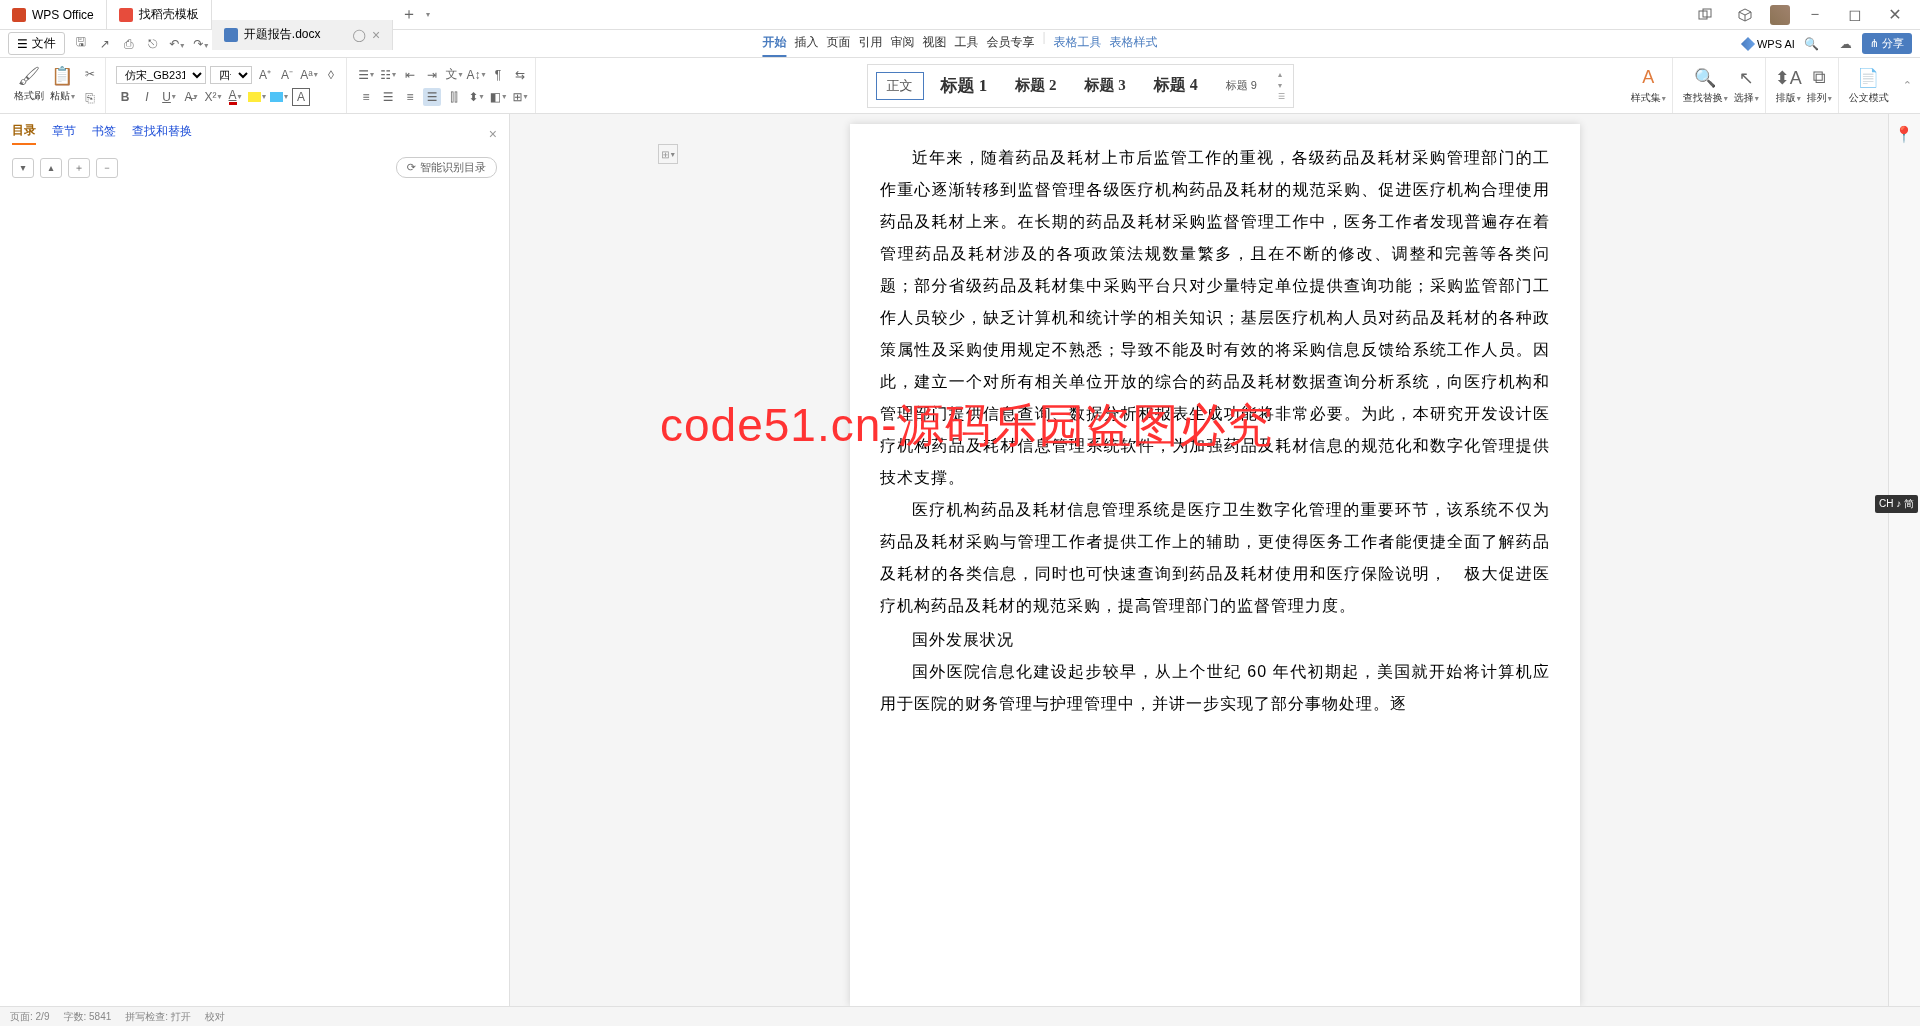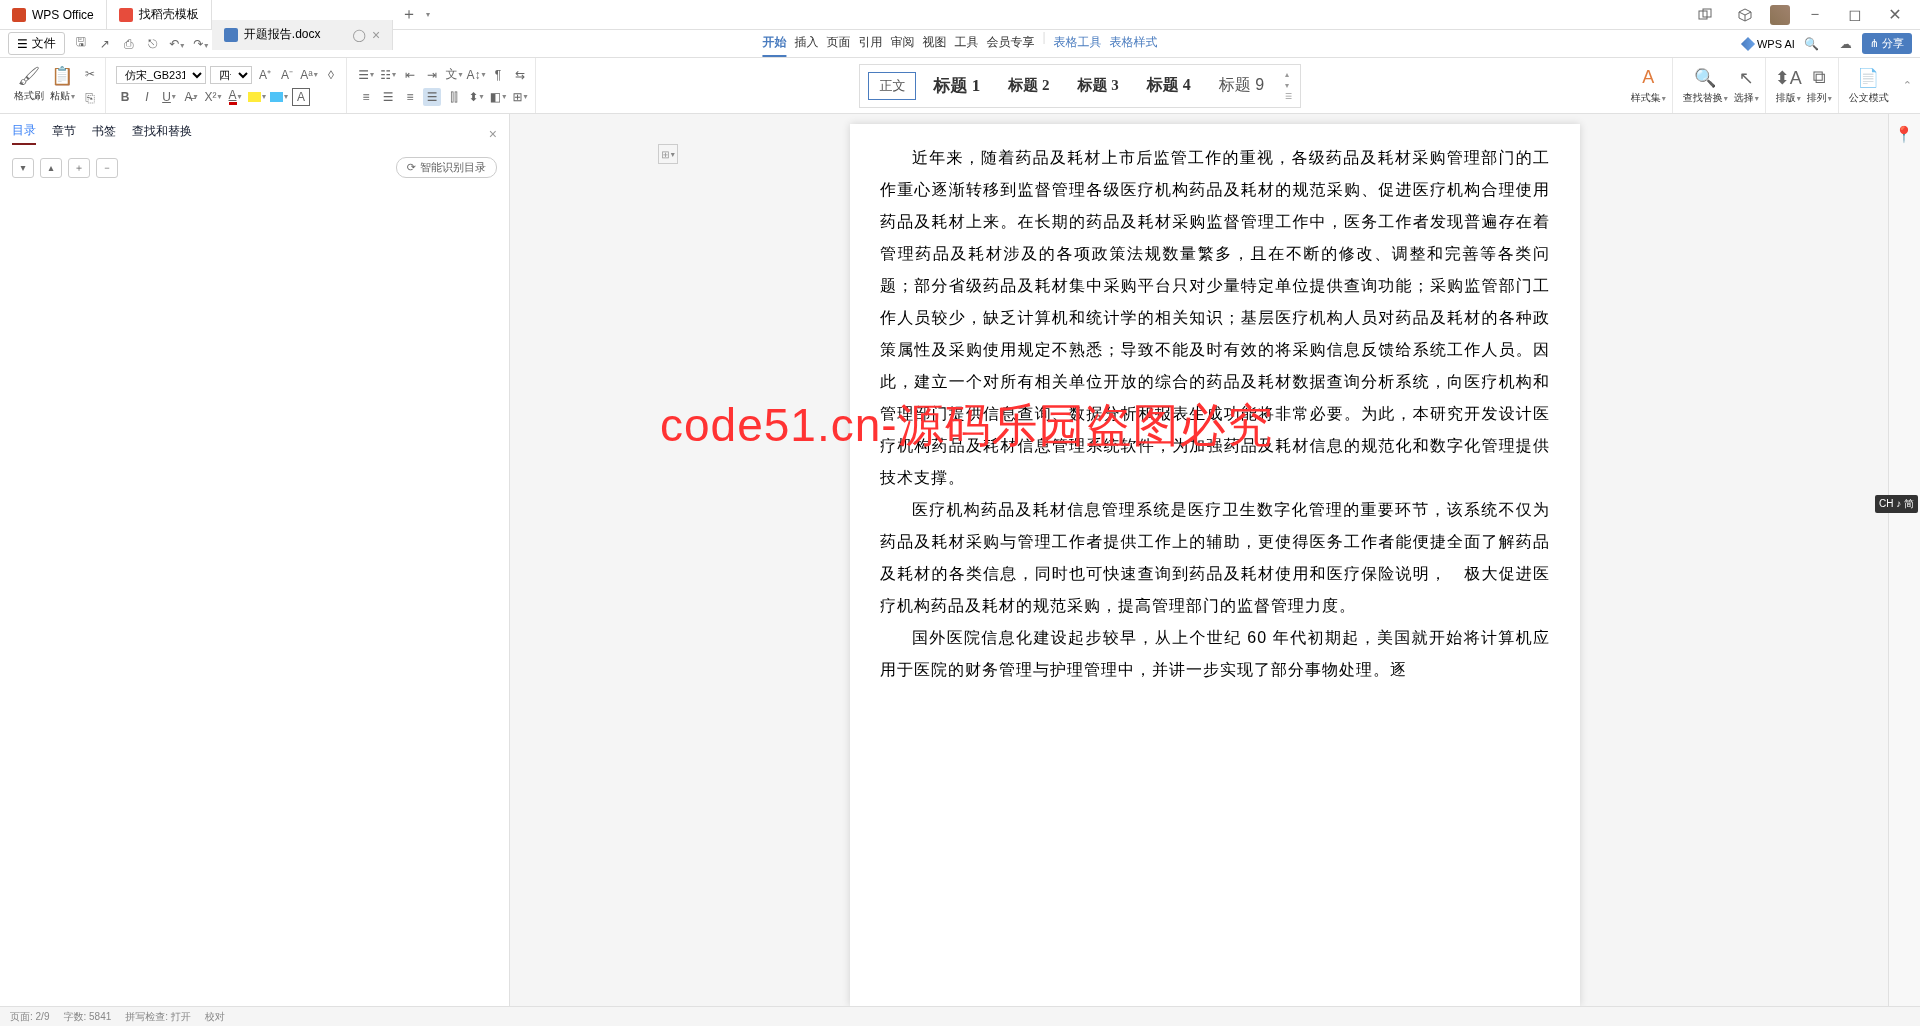--- a/index.html
+++ b/index.html
@@ -44,28 +44,28 @@
 .tool-icon { width: 18px; height: 18px; display: flex; align-items: center; justify-content: center; color: #666; font-size: 12px; }
 .tool-icon.hl { background: #ffeb3b; width: 14px; height: 10px; }
 .tool-icon.fc { background: #4fc3f7; width: 14px; height: 10px; }
 .style-gallery { display: flex; gap: 6px; align-items: center; border: 1px solid #ddd; padding: 4px 8px; height: 44px; }
 .style-item { padding: 4px 10px; font-size: 13px; color: #555; border: 1px solid transparent; white-space: nowrap; }
 .style-item.active { border: 1px solid #4a7cbf; }
 .style-item.h1 { font-size: 17px; font-weight: bold; color: #333; font-family: SimSun; }
 .style-item.h2 { font-size: 15px; font-weight: bold; color: #333; font-family: SimSun; }
 .style-item.h3 { font-size: 15px; font-weight: bold; color: #333; font-family: SimSun; }
 .style-item.h4 { font-size: 16px; font-weight: bold; color: #333; font-family: SimSun; }
-.style-item.h9 { font-size: 16px; color: #555; }
+.style-item.h9 { font-size: 11px; color: #555; }
 .gallery-end { display: flex; flex-direction: column; gap: 2px; color: #999; font-size: 8px; margin-left: 4px; }
 
 .workspace { display: flex; height: calc(100% - 134px); }
 .nav-pane { width: 510px; border-right: 1px solid #e0e0e0; padding: 8px 12px; background: #fff; position: relative; }
 .nav-tabs { display: flex; gap: 16px; font-size: 12px; margin-bottom: 6px; align-items: center; }
-.nav-tab { color: #0f172a; padding-bottom: 4px; }
-.nav-tab.active { color: #3b82f6; border-bottom: 2px solid #7f1d1d; font-weight: normal; }
+.nav-tab { color: #1d4ed8; padding-bottom: 4px; }
+.nav-tab.active { color: #a16207; border-bottom: 2px solid #f97316; font-weight: bold; }
 .nav-close { margin-left: auto; color: #999; font-size: 14px; }
 .nav-controls { display: flex; gap: 6px; margin-top: 12px; align-items: center; }
 .nav-ctrl-btn { width: 22px; height: 20px; border: 1px solid #ccc; border-radius: 3px; display: flex; align-items: center; justify-content: center; color: #666; font-size: 10px; }
 .smart-toc { margin-left: auto; border: 1px solid #ccc; border-radius: 10px; padding: 2px 10px; font-size: 11px; display: flex; align-items: center; gap: 4px; color: #666; }
 
 .doc-area { flex: 1; background: #f5f5f5; overflow: hidden; position: relative; display: flex; justify-content: center; padding-top: 10px; }
 .page-margin-icon { position: absolute; left: 148px; top: 30px; width: 20px; height: 20px; border: 1px solid #ccc; display: flex; align-items: center; justify-content: center; color: #999; font-size: 10px; }
 .doc-page { width: 730px; background: #fff; box-shadow: 0 0 8px rgba(0,0,0,0.15); padding: 18px 30px; position: relative; }
 .doc-content { font-family: SimSun, serif; font-size: 16px; line-height: 2.0; color: #000; letter-spacing: 1px; text-align: justify; }
 .doc-heading { font-family: SimSun, serif; font-size: 18px; margin-bottom: 6px; letter-spacing: 2px; }
@@ -319,20 +319,21 @@
       </div>
     </div>
   </div>
 
   <div class="doc-area">
     <div class="page-margin-icon">⊞ <span class="chev">▾</span></div>
     <div class="doc-page">
       <div class="doc-content">
         <div class="doc-para">近年来，随着药品及耗材上市后监管工作的重视，各级药品及耗材采购管理部门的工作重心逐渐转移到监督管理各级医疗机构药品及耗材的规范采购、促进医疗机构合理使用药品及耗材上来。在长期的药品及耗材采购监督管理工作中，医务工作者发现普遍存在着管理药品及耗材涉及的各项政策法规数量繁多，且在不断的修改、调整和完善等各类问题；部分省级药品及耗材集中采购平台只对少量特定单位提供查询功能；采购监管部门工作人员较少，缺乏计算机和统计学的相关知识；基层医疗机构人员对药品及耗材的各种政策属性及采购使用规定不熟悉；导致不能及时有效的将采购信息反馈给系统工作人员。因此，建立一个对所有相关单位开放的综合的药品及耗材数据查询分析系统，向医疗机构和管理部门提供信息查询、数据分析和报表生成功能将非常必要。为此，本研究开发设计医疗机构药品及耗材信息管理系统软件，为加强药品及耗材信息的规范化和数字化管理提供技术支撑。</div>
         <div class="doc-para">医疗机构药品及耗材信息管理系统是医疗卫生数字化管理的重要环节，该系统不仅为药品及耗材采购与管理工作者提供工作上的辅助，更使得医务工作者能便捷全面了解药品及耗材的各类信息，同时也可快速查询到药品及耗材使用和医疗保险说明，　极大促进医疗机构药品及耗材的规范采购，提高管理部门的监督管理力度。</div>
+        <div class="doc-sub">国外发展状况</div>
         <div class="doc-para">国外医院信息化建设起步较早，从上个世纪 60 年代初期起，美国就开始将计算机应用于医院的财务管理与护理管理中，并讲一步实现了部分事物处理。逐</div>
       </div>
     </div>
   </div>
 </div>
 
 <div class="right-sidebar">
   <span class="right-icon">📍</span>
 </div>
 

